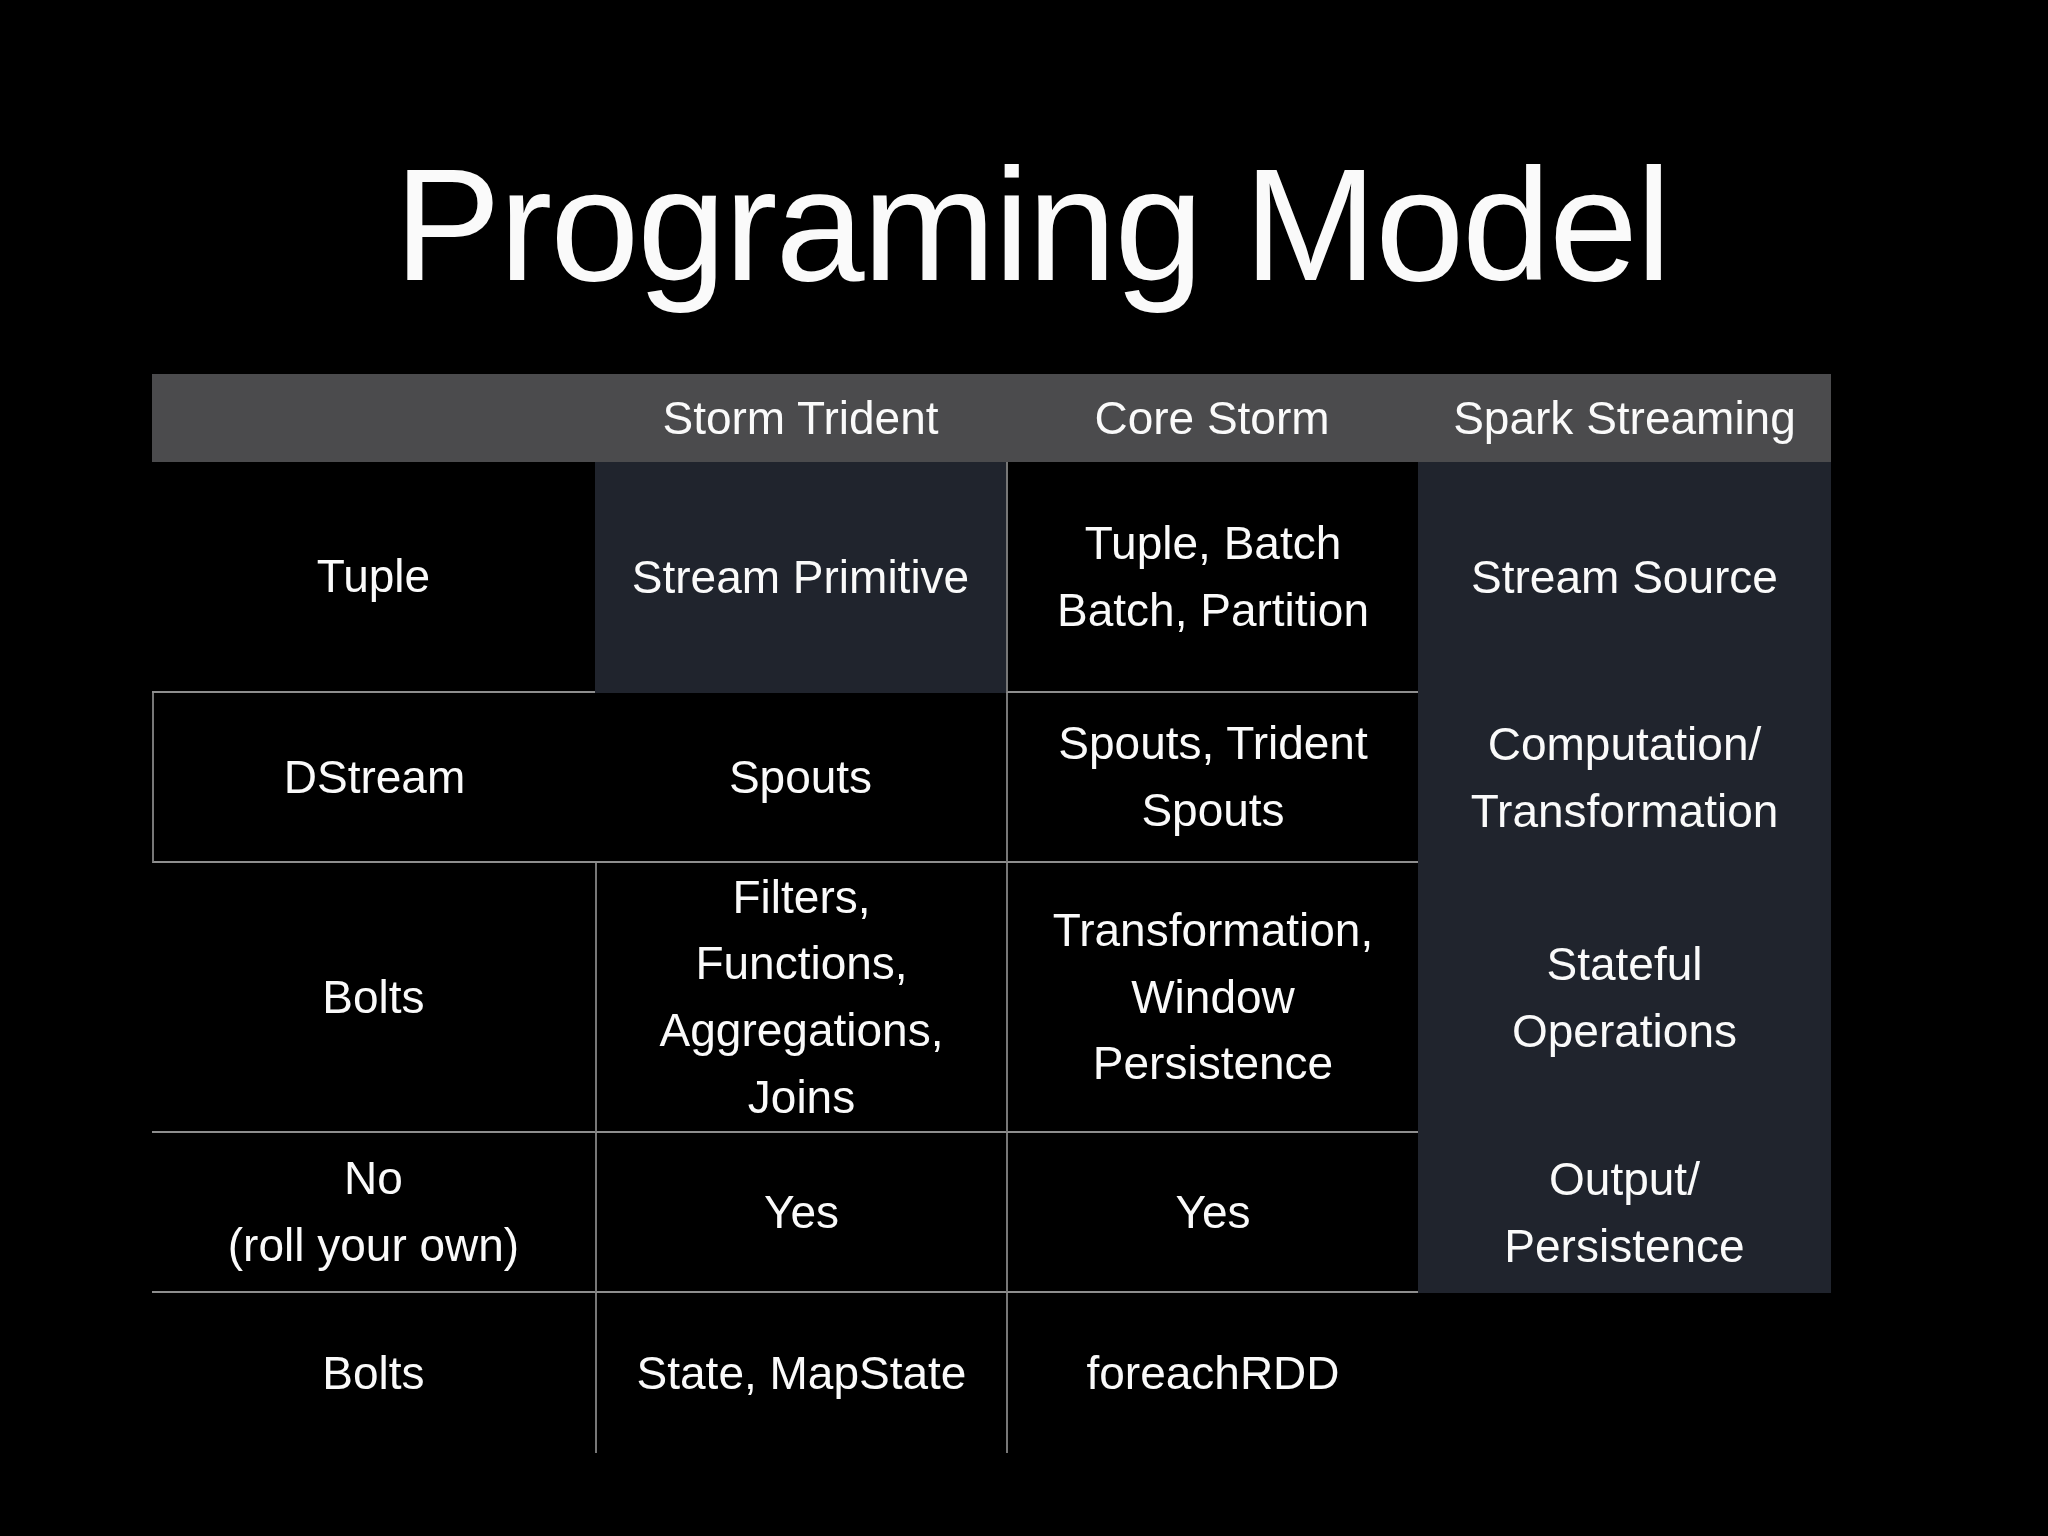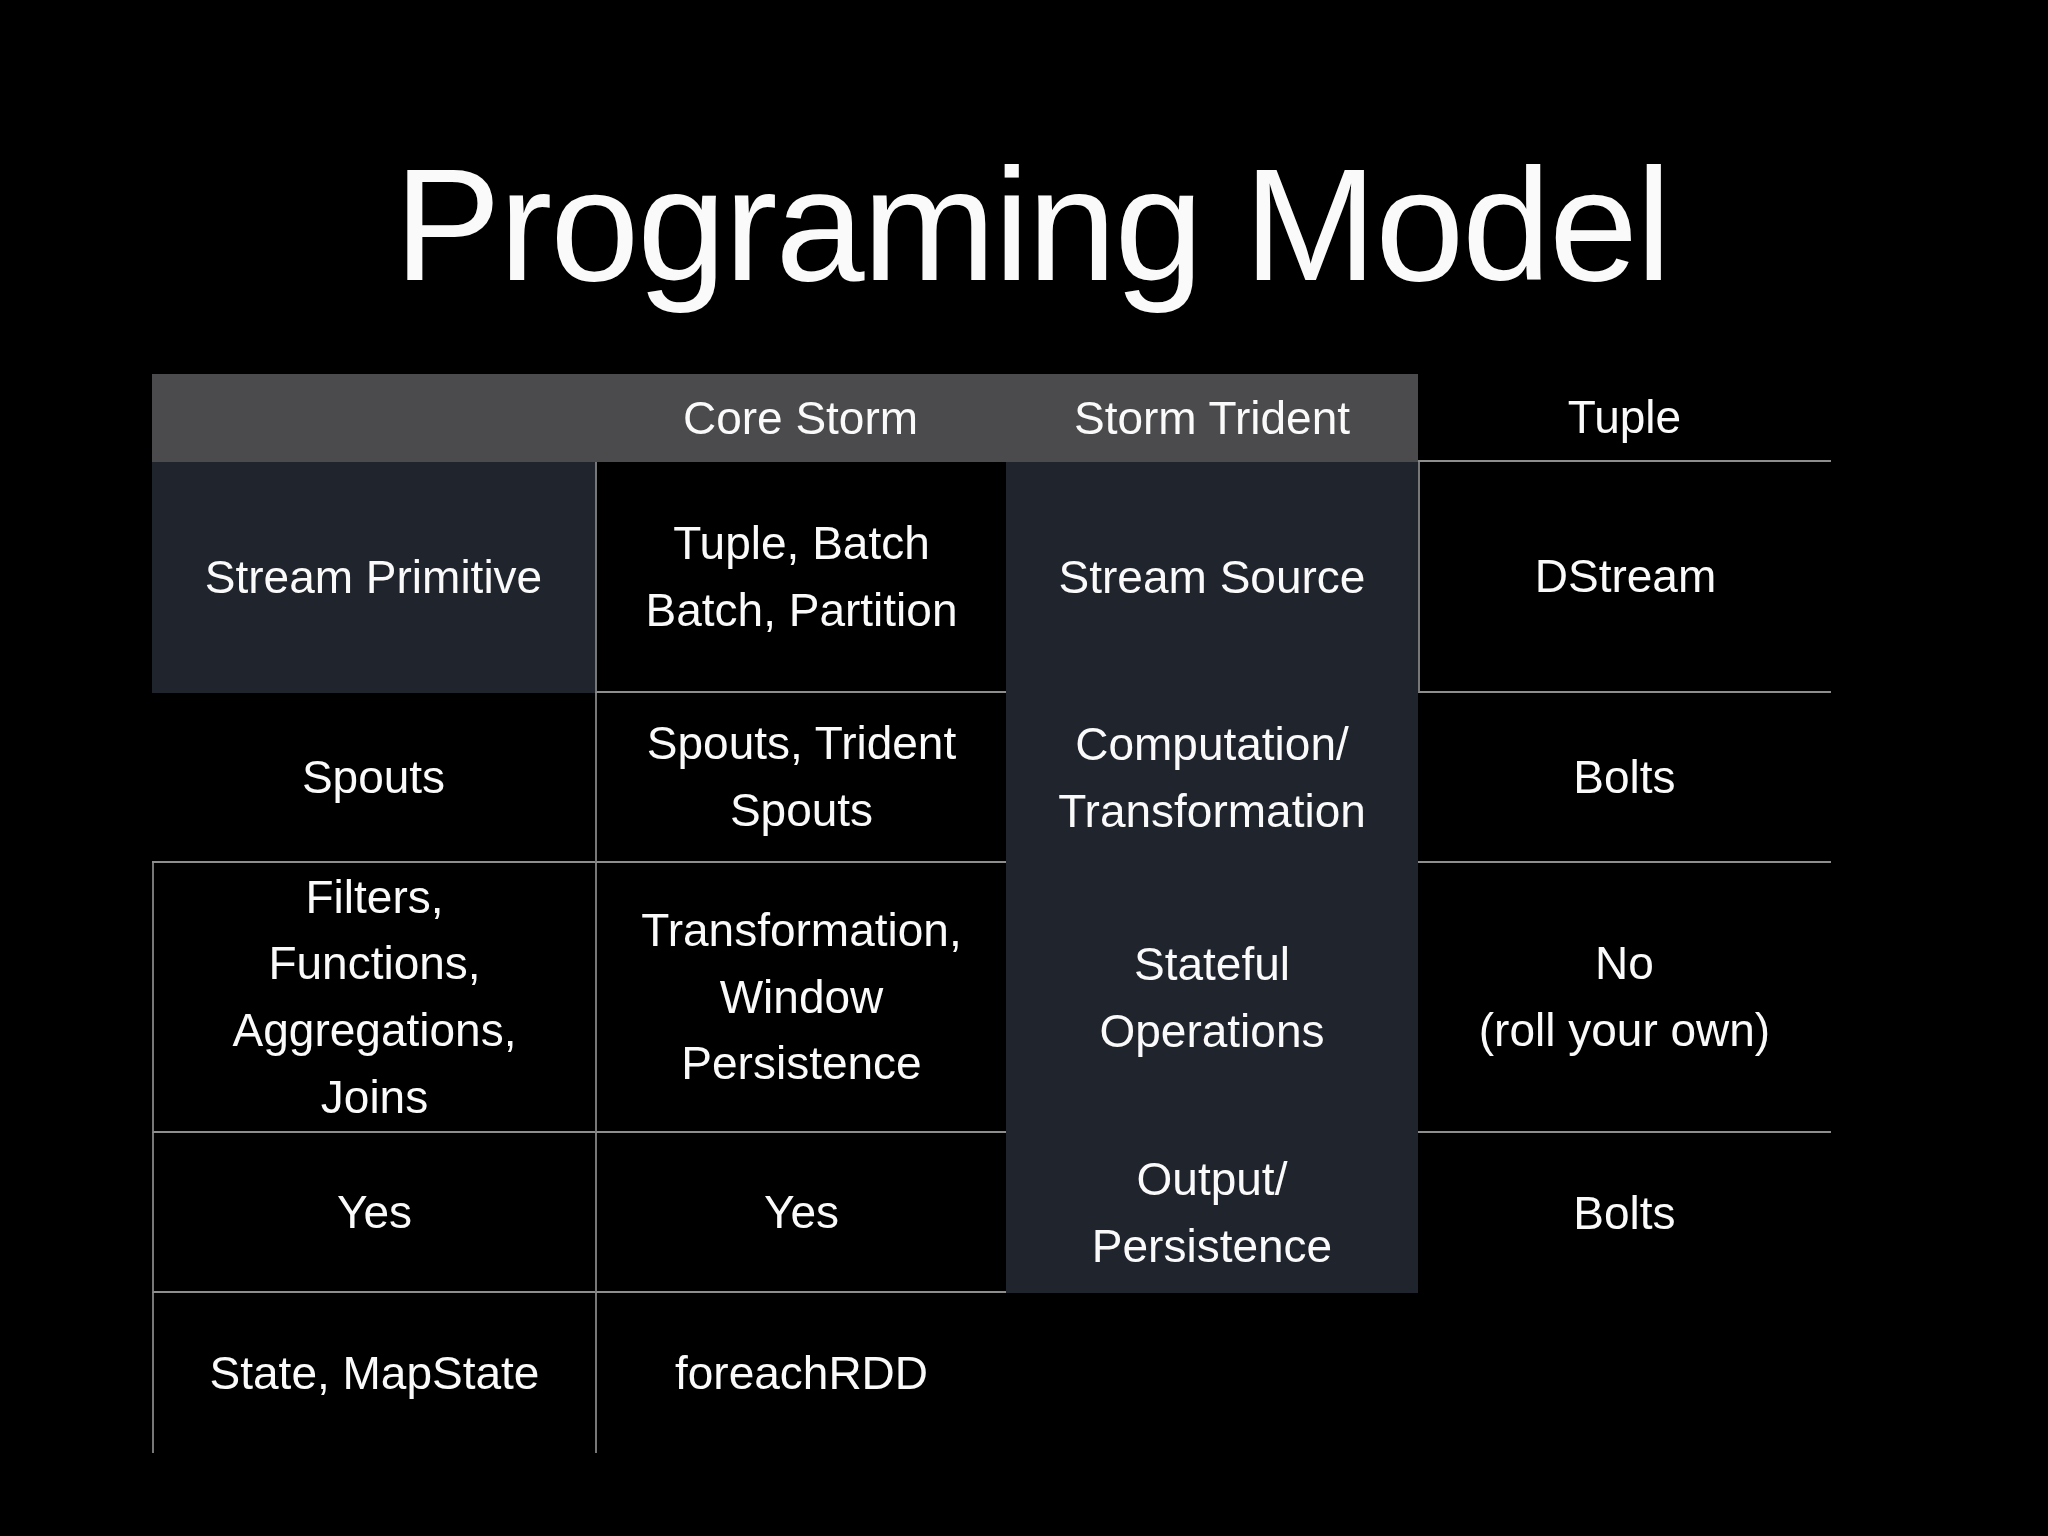--- a/index.html
+++ b/index.html
@@ -72,22 +72,23 @@
 </style>
 </head>
 <body>
 
 <div class="slide">
   <h1 class="title">Programing Model</h1>
 
   <div class="table">
 
     <div class="cell hcell"></div>
+    <div class="cell hcell">Storm Trident</div>
     <div class="cell hcell">Core Storm</div>
-    <div class="cell hcell">Storm Trident</div>
+    <div class="cell hcell">Spark Streaming</div>
 
     <div class="cell dcell hline">Tuple</div>
     <div class="cell lcell">Stream Primitive</div>
     <div class="cell dcell vline hline">Tuple, Batch
 Batch, Partition</div>
     <div class="cell lcell">Stream Source</div>
 
     <div class="cell dcell vline hline">DStream</div>
     <div class="cell dcell hline">Spouts</div>
     <div class="cell dcell vline hline">Spouts, Trident

